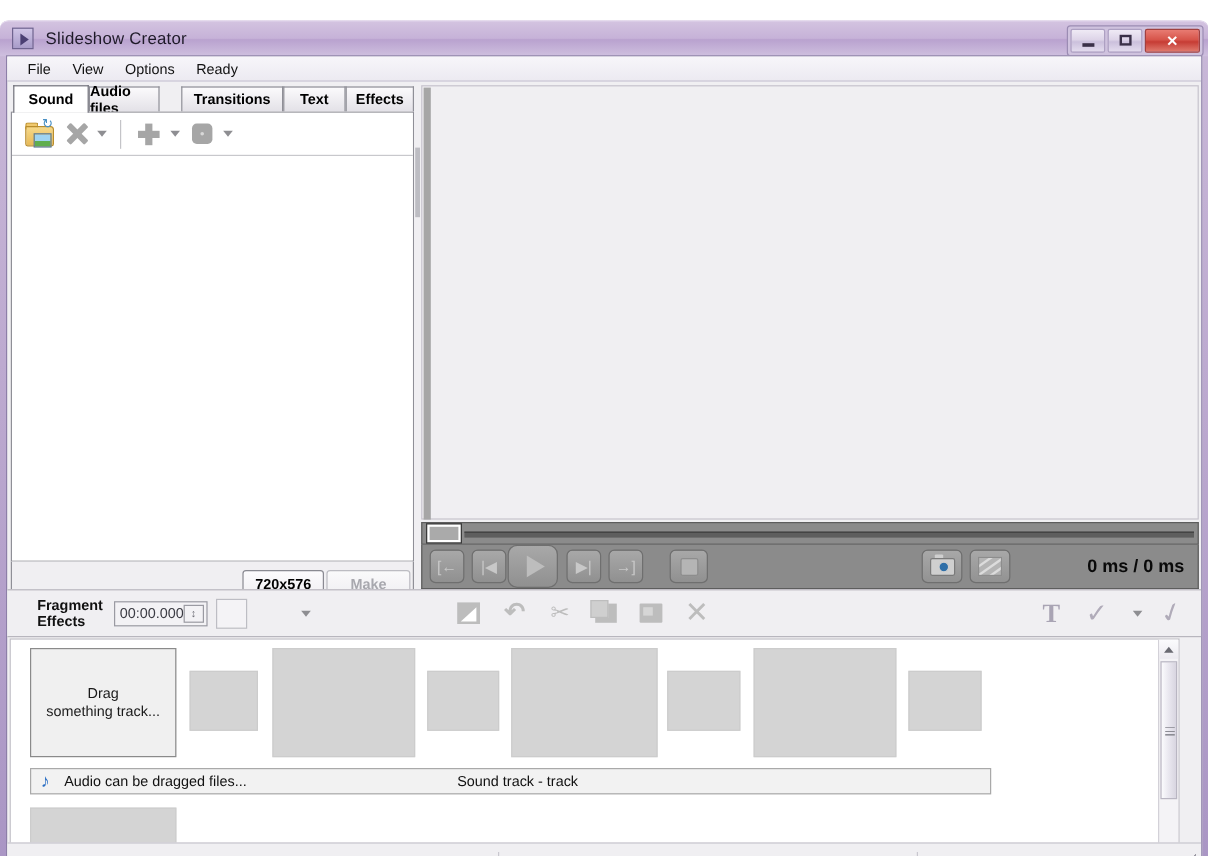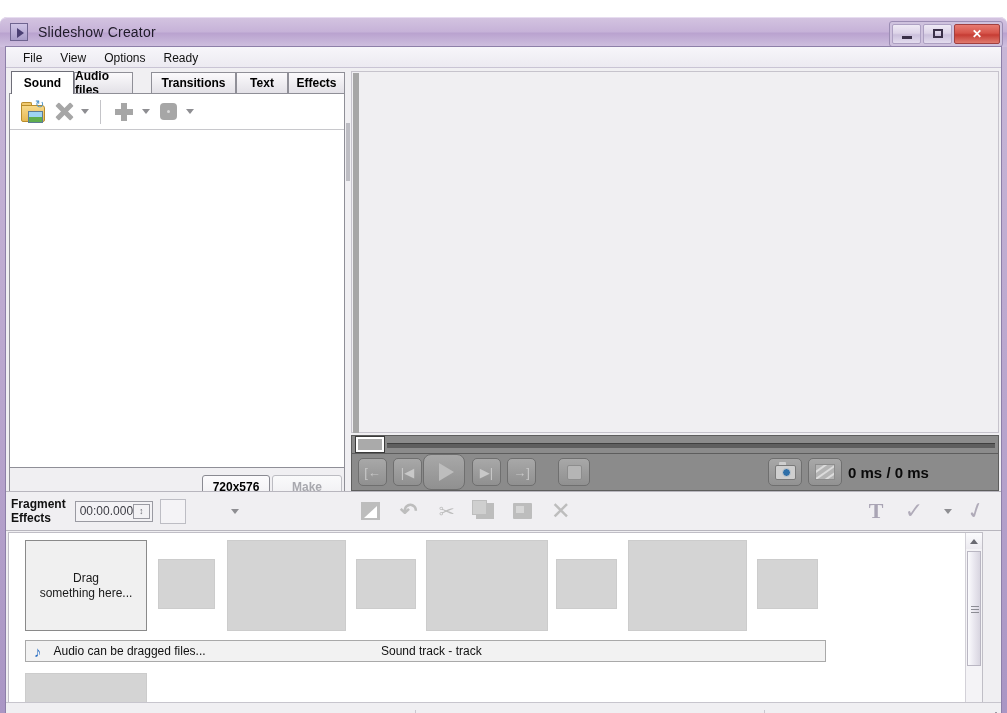--- a/index.html
+++ b/index.html
@@ -374,36 +374,37 @@
     border: 1px solid #8d8d8d;
   }
   .fx-box::after {
     content: "";
     position: absolute; left: -4px; top: 6px;
     width: 28px; height: 2px; background: #dcdcdc;
     transform: rotate(-35deg);
     box-shadow: 0 6px 0 #dcdcdc, 0 -6px 0 #dcdcdc;
   }
   .time-readout {
+    margin-left: 58px;
     font-size: 15px; font-weight: bold; color: #0a0a0a;
     white-space: nowrap;
   }
 
   
   .fragbar {
     position: absolute; left: 0; top: 444px;
     width: 995px; height: 40px;
     background: #f0eff2;
     border-top: 1px solid #b8b6be;
     border-bottom: 1px solid #b8b6be;
     box-sizing: border-box;
     display: flex; align-items: center;
   }
   .frag-label {
-    margin-left: 5px;
+    margin-left: 25px;
     font-size: 12px; font-weight: bold; color: #111;
     line-height: 14px;
   }
   .frag-input {
     margin-left: 9px;
     width: 78px; height: 21px;
     border: 1px solid #9a9aa2;
     background: #f3f2f5;
     box-sizing: border-box;
     display: flex; align-items: center; padding-left: 4px;
@@ -773,21 +774,21 @@
         <div class="fic" style="margin-right:0;">
           <span class="g-check2">✓</span>
         </div>
       </div>
     </div>
 
     <div class="timeline">
       <div class="dropzone">
         <span>
           <span>Drag</span><br>
-          <span>something here...</span>
+          <span>something track...</span>
         </span>
       </div>
 
       <div class="thumb" style="left:149px;top:26px;width:57px;height:50px;"></div>
       <div class="thumb" style="left:218px;top:7px;width:119px;height:91px;"></div>
       <div class="thumb" style="left:347px;top:26px;width:60px;height:50px;"></div>
       <div class="thumb" style="left:417px;top:7px;width:122px;height:91px;"></div>
       <div class="thumb" style="left:547px;top:26px;width:61px;height:50px;"></div>
       <div class="thumb" style="left:619px;top:7px;width:119px;height:91px;"></div>
       <div class="thumb" style="left:748px;top:26px;width:61px;height:50px;"></div>

